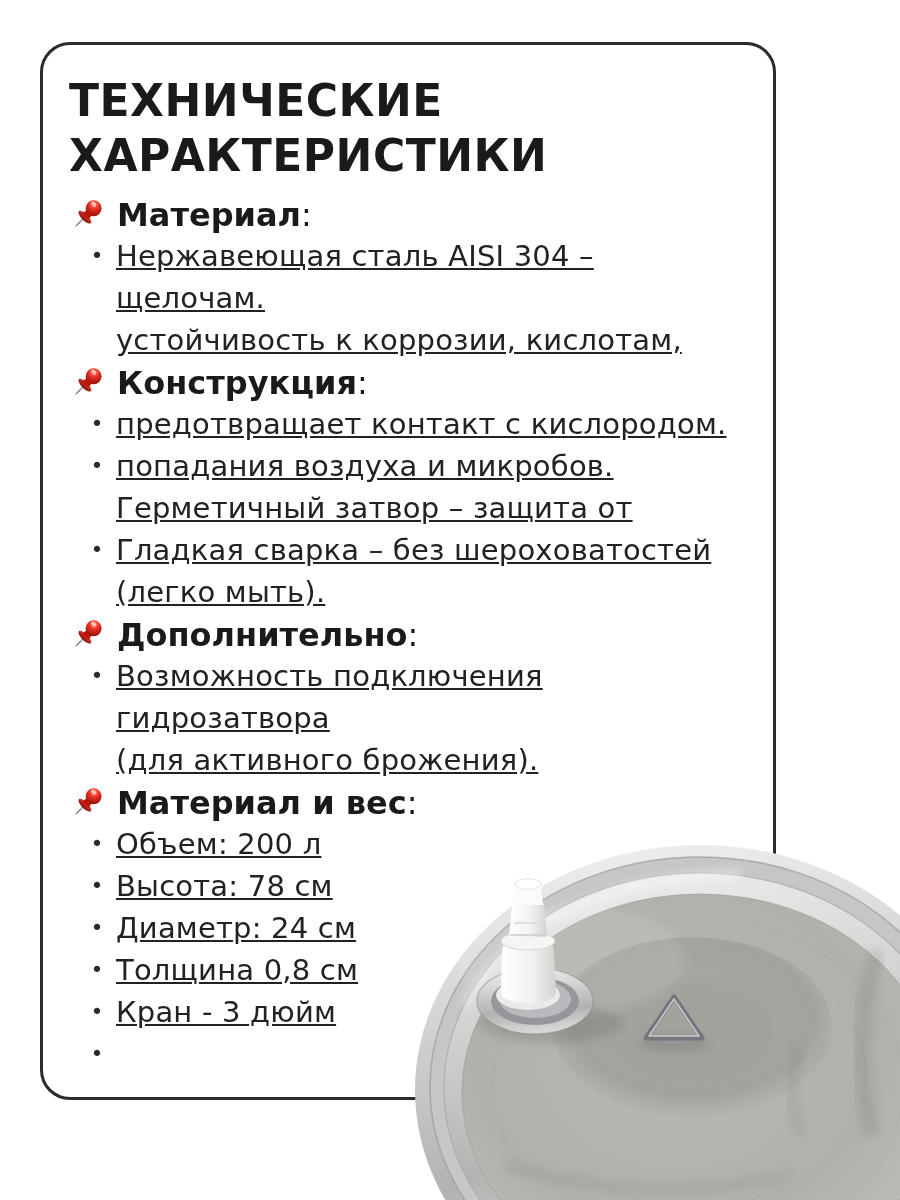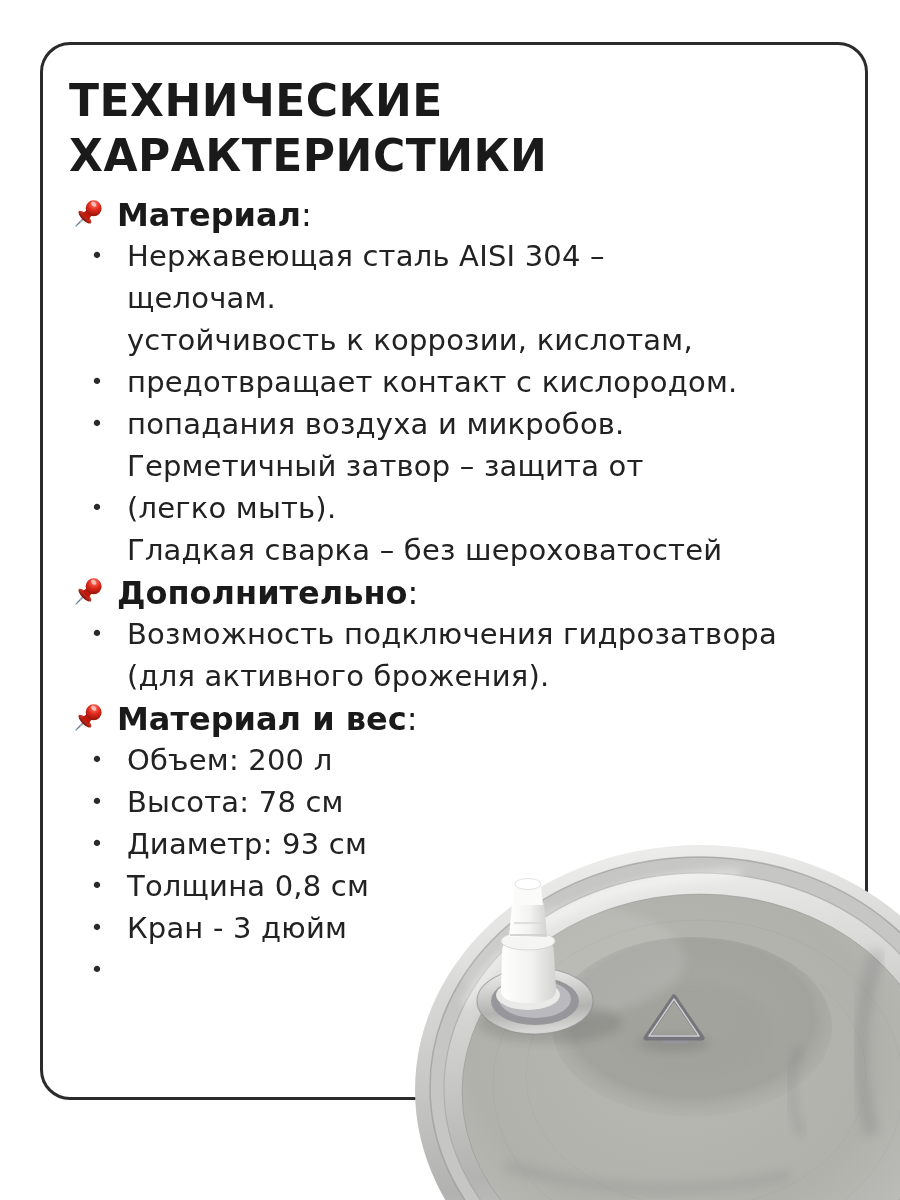--- a/index.html
+++ b/index.html
@@ -3,36 +3,36 @@
 <meta charset="utf-8">
 <style>
   html,body{margin:0;padding:0;}
   body{
     width:900px;height:1200px;position:relative;overflow:hidden;
     background:#ffffff;
     font-family:"DejaVu Sans","Liberation Sans",sans-serif;
     color:#1f1f1f;
   }
   .card{
-    position:absolute;left:40px;top:42px;width:828px;height:1058px;
+    position:absolute;left:40px;top:42px;width:736px;height:1058px;
     box-sizing:border-box;border:3px solid #2b2b2b;border-radius:30px;
     background:#ffffff;padding:24px 18px 0 26px;
   }
   .title{margin:4px 0 14px 0;font-size:44px;line-height:55px;font-weight:bold;
     letter-spacing:0.5px;color:#1a1a1a;}
   .title span{display:block;}
   .section-heading{display:flex;align-items:flex-start;gap:12px;margin:4px 0 2px 0;}
   .pin-wrap{width:36px;height:36px;flex:0 0 36px;}
   .pin-wrap svg{display:block;width:36px;height:36px;}
   .heading-text{font-size:32px;line-height:36px;font-weight:bold;color:#1a1a1a;white-space:nowrap;}
   .heading-colon{font-size:32px;line-height:36px;font-weight:normal;color:#1a1a1a;}
   .bullet{display:flex;align-items:flex-start;}
   .marker{margin-left:20px;flex:0 0 16px;width:16px;text-align:center;
     font-size:22px;line-height:42px;color:#2a2a2a;}
-  .lines{margin-left:22px;font-size:29px;line-height:42px;letter-spacing:0.2px;color:#222222;}
+  .lines{margin-left:11px;font-size:29px;line-height:42px;letter-spacing:0.2px;color:#222222;text-decoration:underline;}
   .lid-photo{position:absolute;left:410px;top:835px;width:490px;height:365px;}
 </style>
 </head>
 <body>
 
 <svg width="0" height="0" style="position:absolute" aria-hidden="true">
   <defs>
     <radialGradient id="pinHead" cx="35%" cy="30%" r="80%">
       <stop offset="0%" stop-color="#ff7d6e"></stop>
       <stop offset="45%" stop-color="#e02b1d"></stop>
@@ -99,38 +99,46 @@
       <span class="marker">•</span>
       <div class="lines">
         <div>Нержавеющая сталь AISI 304 –</div>
         <div>щелочам.</div>
         <div>устойчивость к коррозии, кислотам,</div>
       </div>
     </div>
   </div>
 
   <div class="section">
+    <div class="section-heading">
+      <span class="pin-wrap">
+          <svg>
+            <use href="#pin"></use>
+          </svg>
+        </span>
+      <span class="heading-text"><span>Конструкция</span><span class="heading-colon">:</span></span>
+    </div>
     <div class="bullet">
       <span class="marker">•</span>
       <div class="lines">
         <div>предотвращает контакт с кислородом.</div>
       </div>
     </div>
     <div class="bullet">
       <span class="marker">•</span>
       <div class="lines">
         <div>попадания воздуха и микробов.</div>
         <div>Герметичный затвор – защита от</div>
       </div>
     </div>
     <div class="bullet">
       <span class="marker">•</span>
       <div class="lines">
+        <div>Гладкая сварка – без шероховатостей</div>
         <div>(легко мыть).</div>
-        <div>Гладкая сварка – без шероховатостей</div>
       </div>
     </div>
   </div>
 
   <div class="section">
     <div class="section-heading">
       <span class="pin-wrap">
           <svg>
             <use href="#pin"></use>
           </svg>
@@ -163,21 +171,21 @@
     </div>
     <div class="bullet">
       <span class="marker">•</span>
       <div class="lines">
           <div>Высота: 78 см</div>
         </div>
     </div>
     <div class="bullet">
       <span class="marker">•</span>
       <div class="lines">
-          <div>Диаметр: 93 см</div>
+          <div>Диаметр: 24 см</div>
         </div>
     </div>
     <div class="bullet">
       <span class="marker">•</span>
       <div class="lines">
           <div>Толщина 0,8 см</div>
         </div>
     </div>
     <div class="bullet">
       <span class="marker">•</span>

